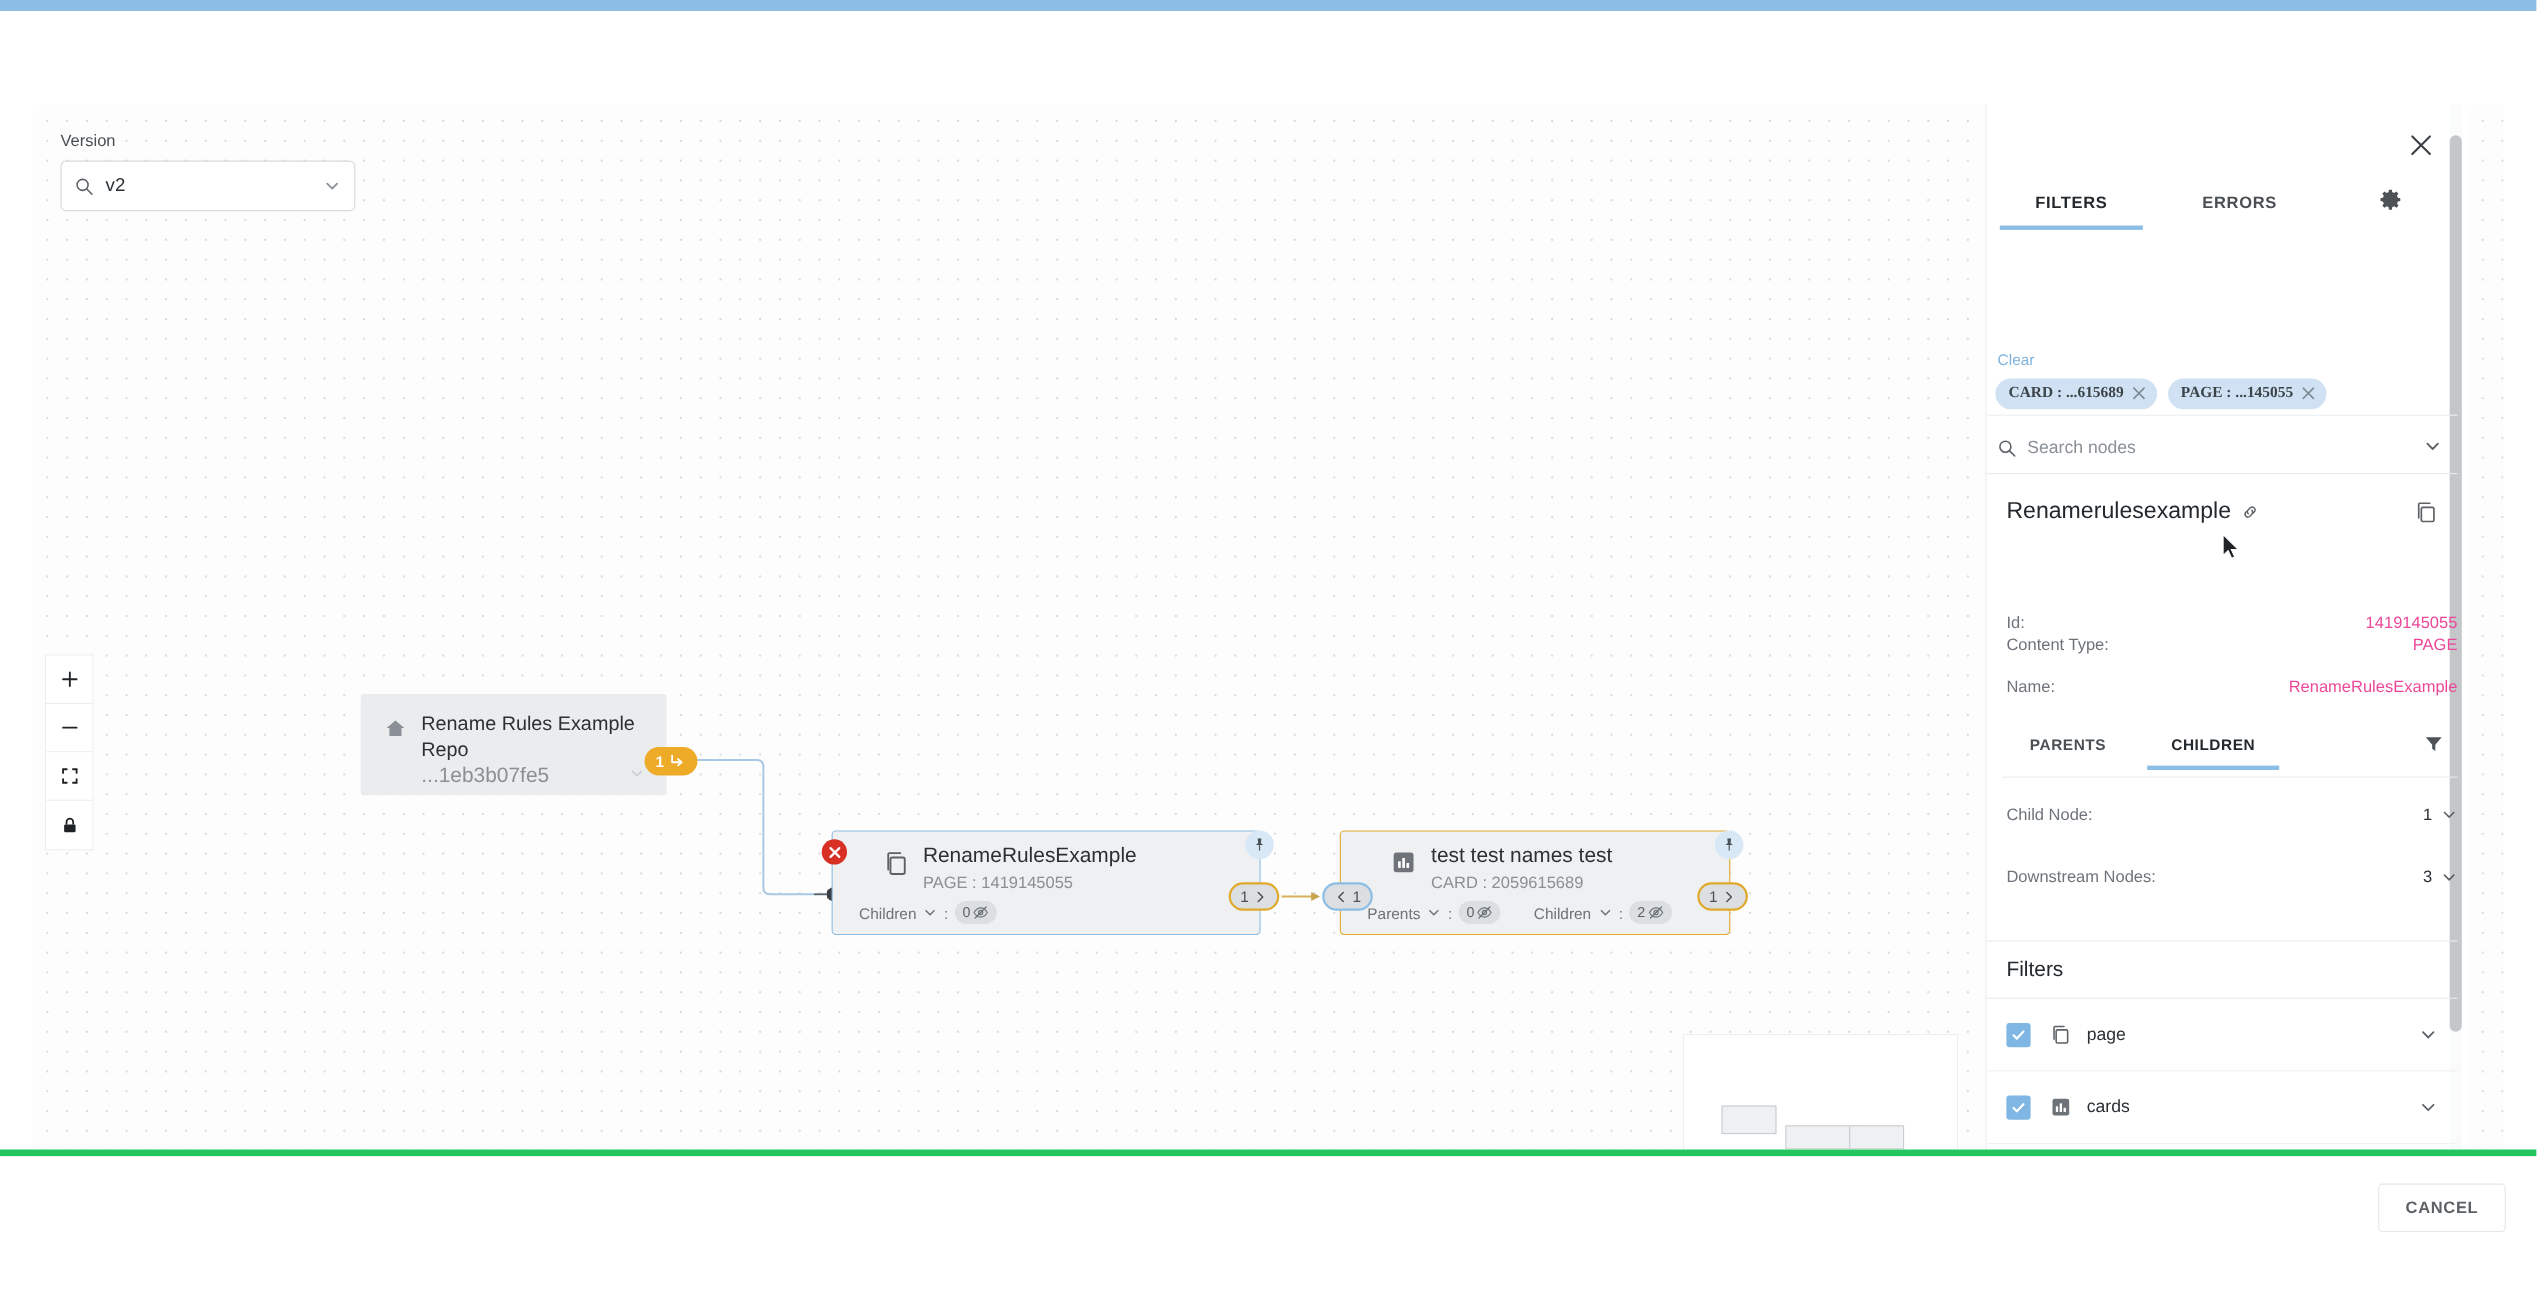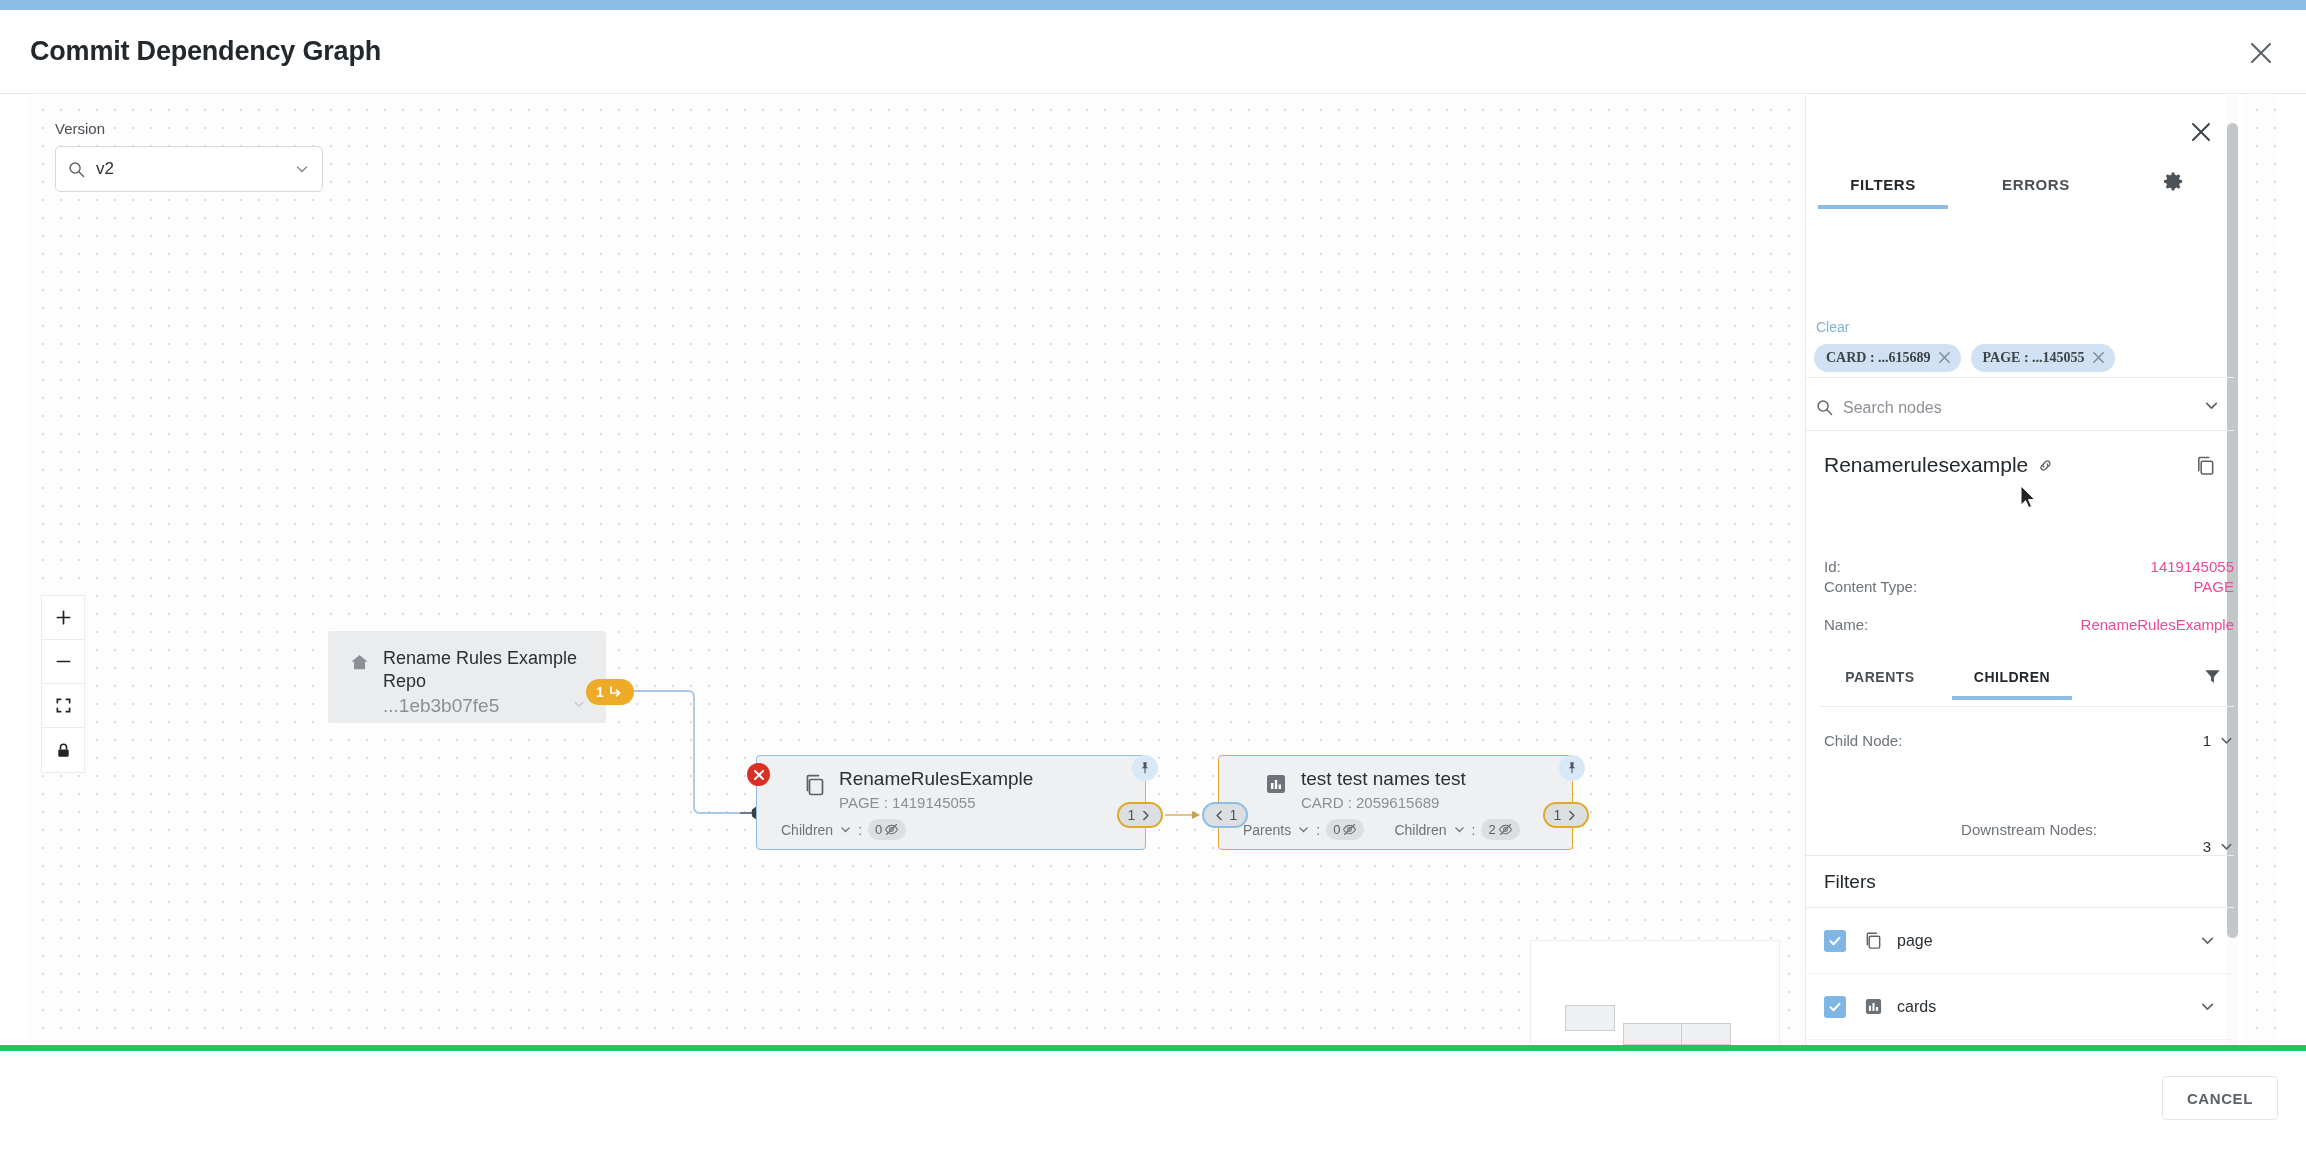--- a/index.html
+++ b/index.html
@@ -215,21 +215,21 @@
   .pc-tabs { position: absolute; left: 14px; top: 568px; width: 414px; height: 44px; display:flex; align-items:flex-start; border-bottom: 1px solid #e9ebed; }
   .pc-tab { font-size: 14px; font-weight: bold; letter-spacing:.5px; color:#4a4f54; text-align:center; padding: 6px 0 11px 0; cursor:pointer; }
   .pc-tab.p1 { width: 120px; }
   .pc-tab.p2 { width: 120px; margin-left: 12px; color:#23282c; border-bottom: 4px solid #8cbde4; }
   .pc-filter { margin-left: auto; margin-right: 12px; margin-top: 4px; cursor:pointer; display:flex; }
 
   .cnt-row { position: absolute; left: 18px; width: 410px; display: flex; align-items:center; font-size: 15px; }
   .cnt-row .k { color: #6d7379; }
   .cnt-row .v { margin-left: auto; color: #2b3034; display:flex; align-items:center; gap:8px; cursor:pointer; }
   .cnt1 { top: 637px; }
-  .cnt2 { top: 726px; flex-direction: column; }
+  .cnt2 { top: 694px; }
 
   .filters-head {
     position: absolute; left: 0; top: 760px; width: 428px; height: 52px;
     border-top: 1px solid #e9ebed;
     display: flex; align-items: center; padding-left: 18px;
   }
   .filters-head span { font-size: 19px; color: #23282c; }
 
   .flist { position: absolute; left: 0; top: 812px; width: 428px; }
   .frow {
@@ -271,28 +271,20 @@
   
   .cursor { position: absolute; left: 2020px; top: 485px; z-index: 50; pointer-events: none; }
 </style>
 </head>
 <body>
 
 <div id="app">
 
   <div class="topbar-accent"></div>
 
-  <div class="dialog-header">
-    <div class="dialog-title">Commit Dependency Graph</div>
-    <div class="dialog-close">
-      <svg width="22" height="22" viewBox="0 0 22 22">
-          <path d="M2 2 L20 20 M20 2 L2 20" stroke="#5c6166" stroke-width="2" fill="none" stroke-linecap="round"></path>
-        </svg>
-    </div>
-  </div>
 
   <div class="canvas">
 
     <div class="version-block">
       <div class="version-label">Version</div>
       <div class="version-select">
         <span class="mag">
           <svg width="17" height="17" viewBox="0 0 18 18">
               <circle cx="7.5" cy="7.5" r="5.3" stroke="#5c6166" stroke-width="1.5" fill="none"></circle>
               <path d="M11.5 11.5 L16.5 16.5" stroke="#5c6166" stroke-width="1.5" stroke-linecap="round"></path>

